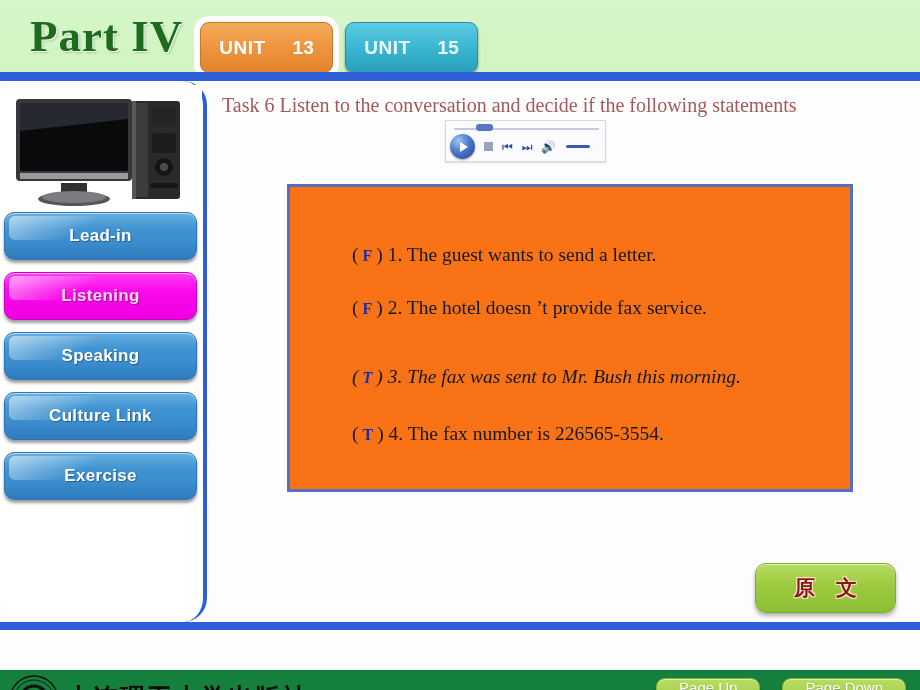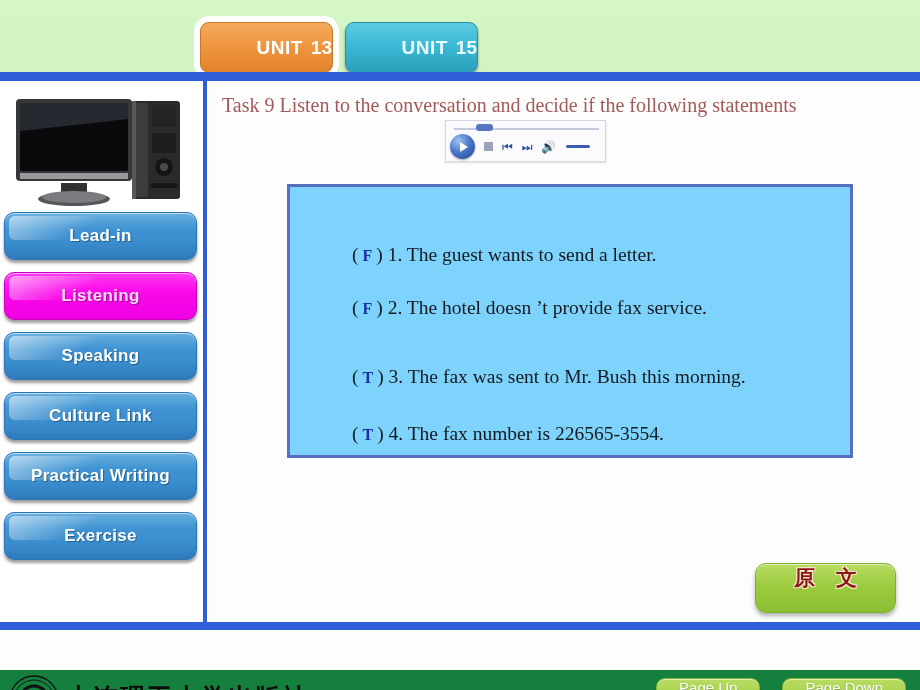--- a/index.html
+++ b/index.html
@@ -54,22 +54,22 @@
     left: 200px; top: 22px;
     display: flex;
     align-items: flex-start;
   }
   .unit-tab {
     width: 133px;
     height: 51px;
     border-radius: 9px;
     display: flex;
     align-items: center;
-    justify-content: flex-end;
-    gap: 8px;
+    justify-content: center;
+    gap: 27px;
     font-size: 19px;
     font-weight: bold;
     color: #ffffff;
     box-shadow: 0 2px 3px rgba(0,0,0,.35);
     position: relative;
     box-sizing: border-box;
   }
   .unit-tab .u-word { letter-spacing: .5px; }
   .unit-tab.orange {
     background: linear-gradient(180deg, #f4ab5c 0%, #ef9540 48%, #e2832b 100%);
@@ -85,20 +85,21 @@
 
   
   .sidebar {
     position: absolute;
     left: 0; top: 81px;
     width: 207px;
     height: 541px;
     background: #ffffff;
     border-right: 4px solid #2f5fd8;
     box-sizing: border-box;
+    border-radius: 24px;
   }
   .pc-photo {
     position: absolute;
     left: 6px; top: 4px;
     width: 196px;
     height: 122px;
     background: #ffffff;
     overflow: hidden;
   }
   .nav-list {
@@ -209,56 +210,56 @@
   .pico { color: #2b4d9e; font-size: 12px; line-height: 1; }
   .vol-line {
     width: 24px; height: 3px; background: #3a5cb0; border-radius: 2px;
   }
 
   
   .statements-box {
     position: absolute;
     left: 72px; top: 103px;
     width: 566px;
-    height: 274px;
-    background: #7dd3fc;
+    height: 308px;
+    background: #f97316;
     border: 3px solid #5570c0;
     box-sizing: border-box;
   }
   .statement {
     position: absolute;
     left: 62px;
     font-family: "Liberation Serif", serif;
     font-size: 19.5px;
     color: #14181f;
     white-space: nowrap;
   }
   .statement .ans {
     font-family: "Liberation Serif", serif;
     font-weight: bold;
     font-size: 16px;
     color: #1b2fa8;
     padding: 0 4px;
   }
   .s1 { top: 57px; }
   .s2 { top: 110px; }
-  .s3 { top: 179px; }
+  .s3 { top: 179px; font-style: italic; }
   .s4 { top: 236px; }
 
   
   .yuanwen-btn {
     position: absolute;
     left: 540px; top: 482px;
     width: 139px;
     height: 48px;
     border-radius: 11px;
     background: linear-gradient(180deg, #b8dc62 0%, #9ccb3f 45%, #8cbf34 100%);
     border: 1px solid #7fae2c;
     box-shadow: 0 3px 4px rgba(0,0,0,.3), inset 0 1px 0 rgba(255,255,255,.6);
-    display: flex; justify-content: center;
+    display: flex; align-items: center; justify-content: center;
     gap: 16px;
     font-family: Liberation Mono, monospace;
     font-size: 21px;
     font-weight: bold;
     color: #8c1616;
     text-shadow: 1px 1px 0 #f5e8c9, -1px -1px 0 #f5e8c9, 1px -1px 0 #f5e8c9, -1px 1px 0 #f5e8c9;
   }
 
   
   .footer-rule {
@@ -310,20 +311,21 @@
     text-shadow: 0 1px 1px rgba(0,0,0,.25);
     white-space: nowrap;
   }
 </style>
 </head>
 <body>
 
 <div id="stage">
 
   <div class="header">
+    <div class="part-title">Part IV</div>
     <div class="unit-tabs">
       <div class="unit-tab orange">
         <span class="u-word">UNIT</span>
         <span class="u-num">13</span>
       </div>
       <div class="unit-tab cyan">
         <span class="u-word">UNIT</span>
         <span class="u-num">15</span>
       </div>
     </div>
@@ -362,32 +364,29 @@
       <div class="nav-btn active">
         <span class="nav-label">Listening</span>
       </div>
       <div class="nav-btn">
         <span class="nav-label">Speaking</span>
       </div>
       <div class="nav-btn">
         <span class="nav-label">Culture Link</span>
       </div>
       <div class="nav-btn">
-        <span class="nav-label">Practical Writing</span>
-      </div>
-      <div class="nav-btn">
         <span class="nav-label">Exercise</span>
       </div>
     </div>
   </div>
 
   <div class="main">
 
     <div class="task-text">
-      <span>Task 9 Listen to the conversation and decide if the following statements</span>
+      <span>Task 6 Listen to the conversation and decide if the following statements</span>
       <br>
     </div>
 
     <div class="player">
       <div class="track"></div>
       <div class="track-knob"></div>
       <div class="ctrls">
         <div class="play-btn">
             <div class="tri"></div>
           </div>

